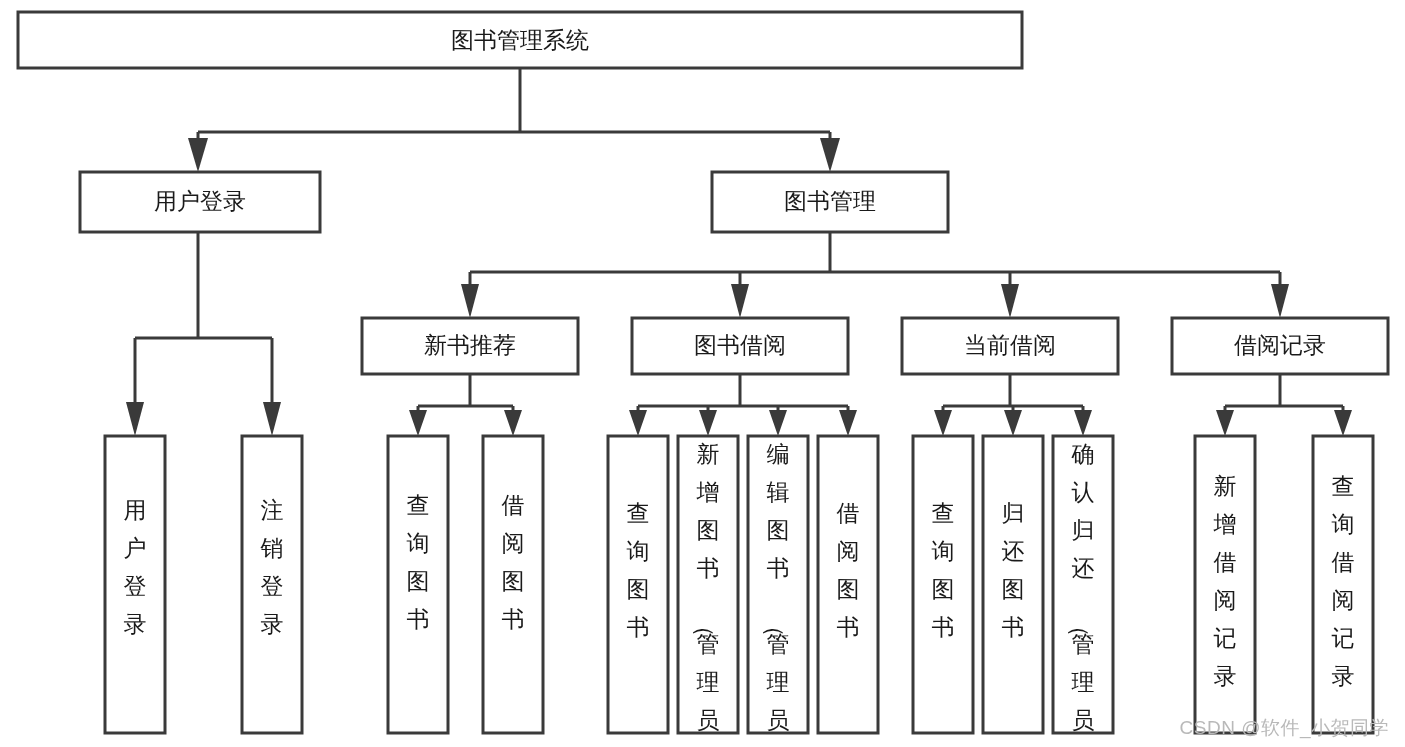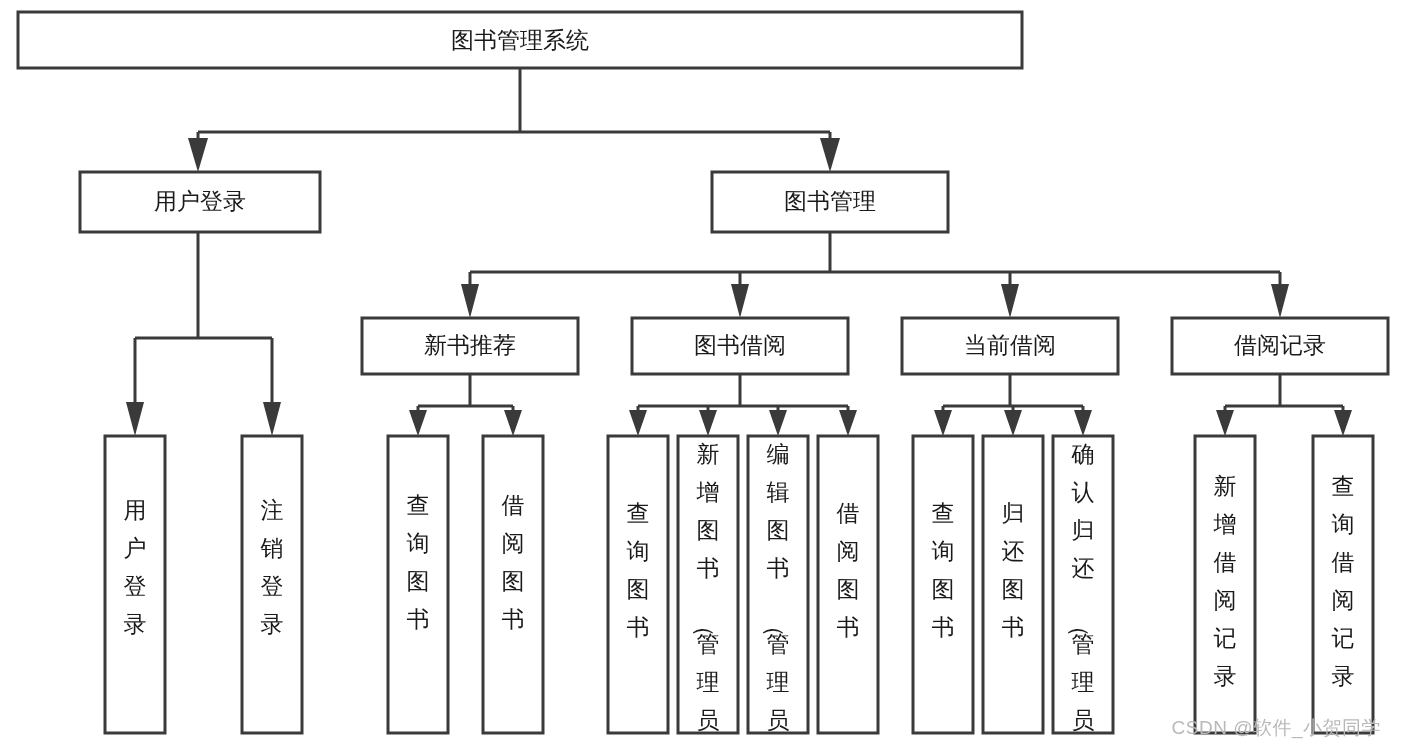--- a/index.html
+++ b/index.html
@@ -50,21 +50,21 @@
     dominant-baseline: middle;
   }
   .node-label-v {
     font-family: "Liberation Sans", "DejaVu Sans", sans-serif;
     font-size: 23px;
     fill: #1a1a1a;
     text-anchor: middle;
   }
   .watermark-text {
     position: absolute;
-    right: 24px;
+    right: 16px;
     bottom: 6px;
     font-family: "Liberation Sans", "DejaVu Sans", sans-serif;
     font-size: 19px;
     color: #b9b9b9;
     letter-spacing: 0.5px;
     white-space: nowrap;
     user-select: none;
   }
 </style>
 </head>

